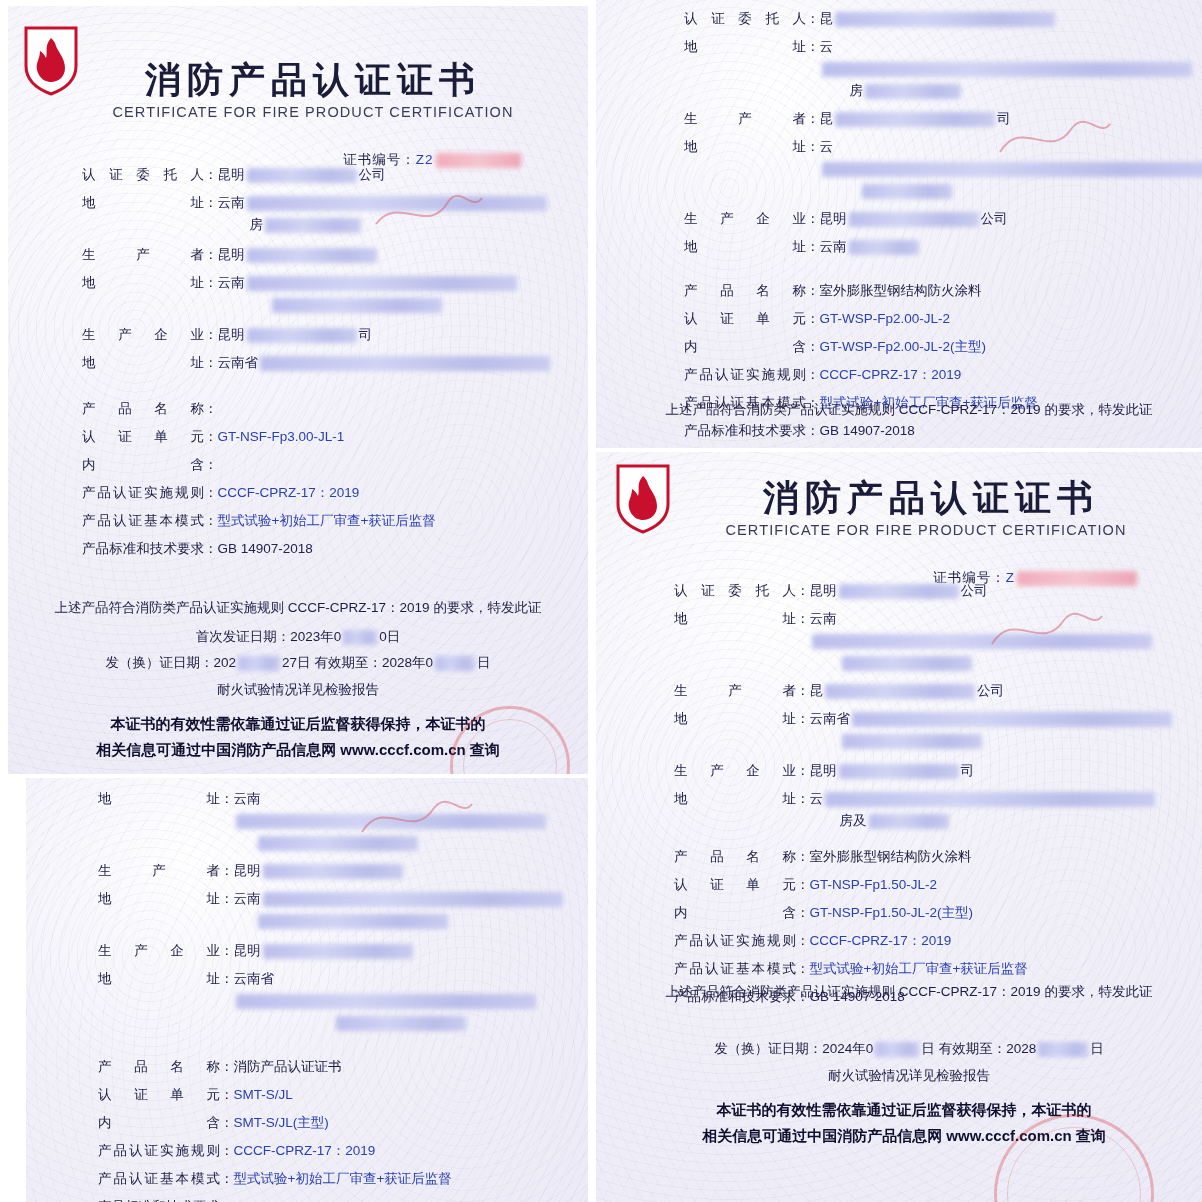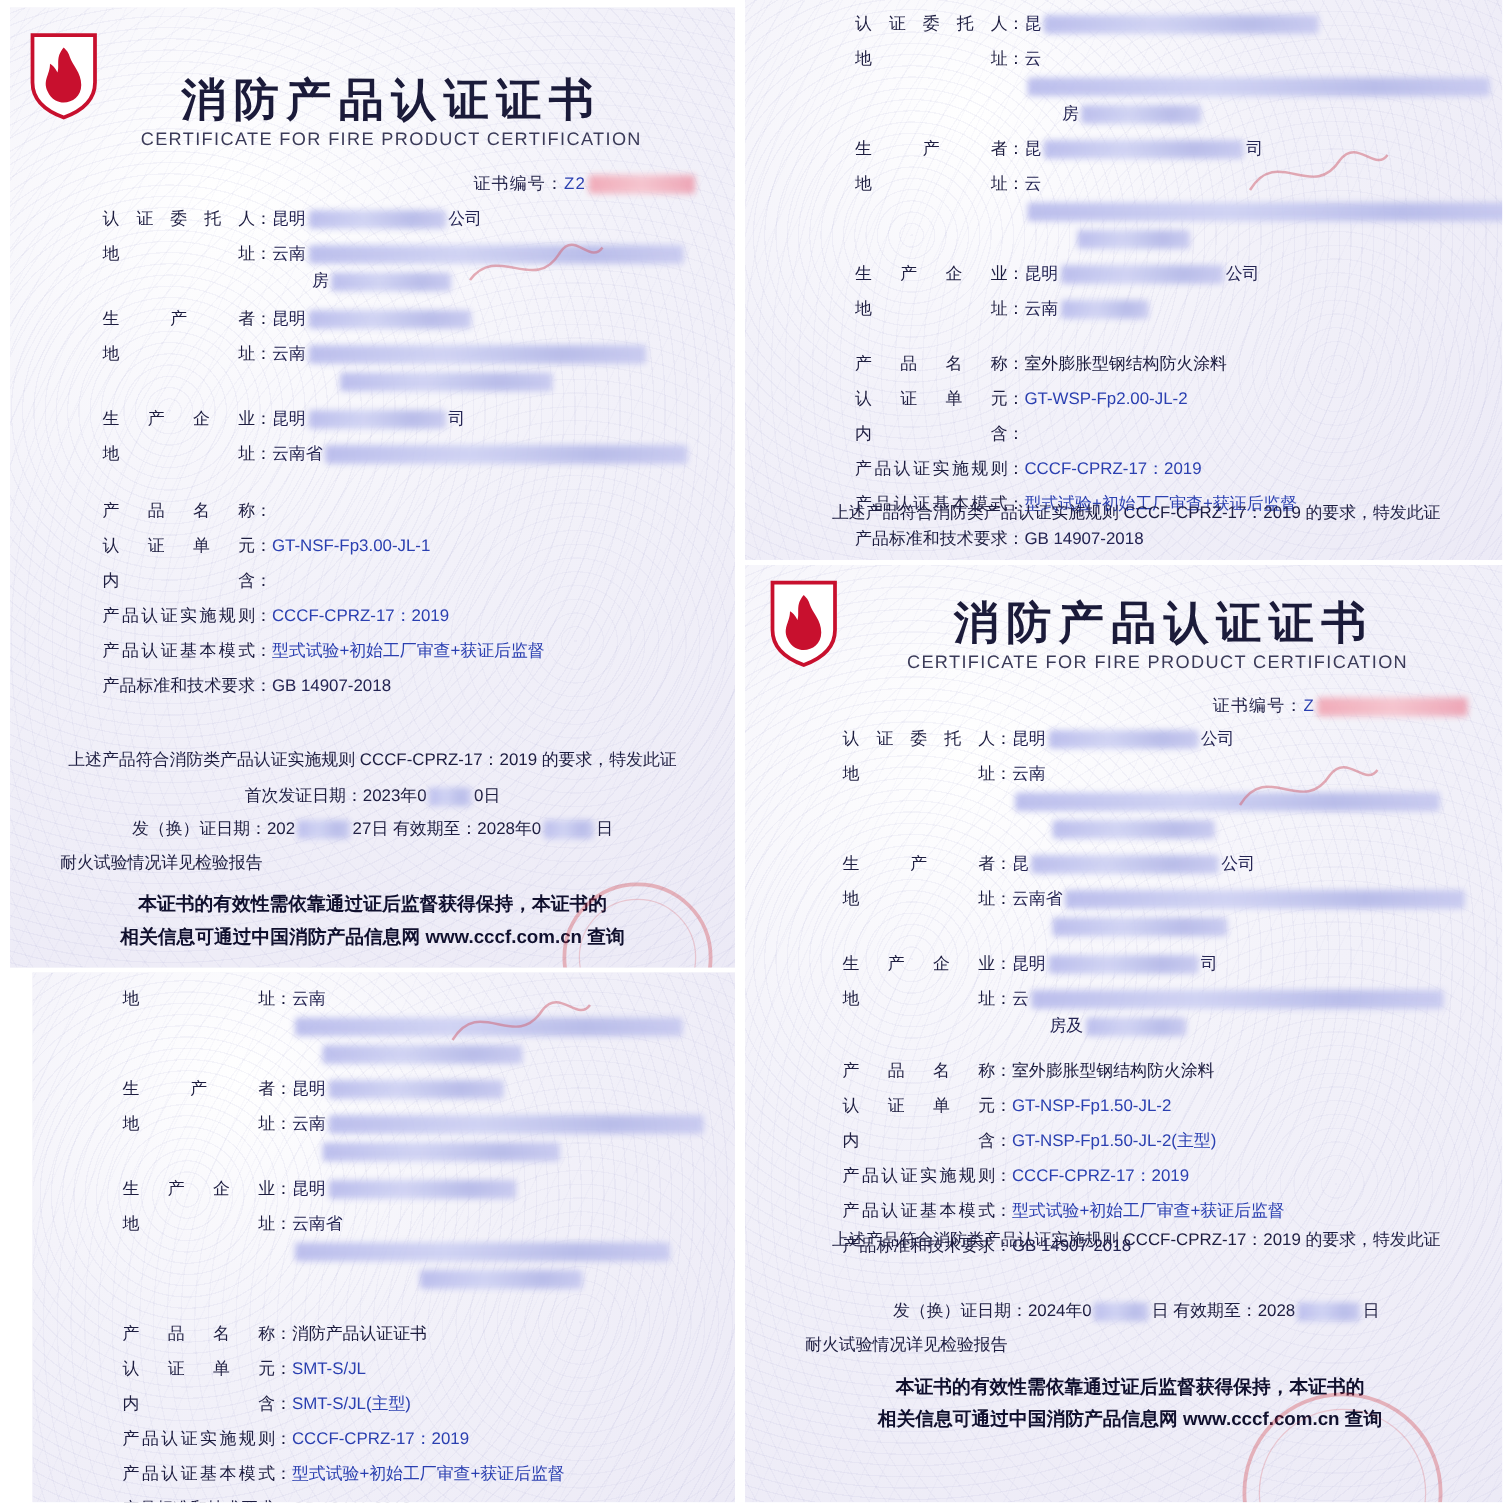--- a/index.html
+++ b/index.html
@@ -54,24 +54,25 @@
     color: #1b1b3a;
   }
   .title-en {
     text-align: center;
     font-size: 14.5px;
     letter-spacing: 1.1px;
     color: #3a3a58;
     margin-top: 10px;
   }
   .cert-no {
-    text-align: right;
+    text-align: center;
     font-size: 13.5px;
     color: #24244a;
     letter-spacing: 1px;
+    margin-top: 13px;
   }
   
   .rows { position: absolute; left: 0; right: 0; }
   .row {
     display: flex;
     align-items: flex-start;
     font-size: 13.5px;
     line-height: 22px;
     margin-bottom: 6px;
     color: #1d1d40;
@@ -114,20 +115,21 @@
     line-height: 24px;
   }
   .date-row {
     font-size: 13.5px;
     color: #1d1d40;
     text-align: center;
     line-height: 26px;
   }
   .note {
     font-size: 13.5px;
+    text-align: center;
     color: #1d1d40;
     line-height: 24px;
   }
   .footer {
     font-size: 15px;
     font-weight: 700;
     text-align: center;
     color: #10102e;
     line-height: 28px;
   }
@@ -337,20 +339,21 @@
         <span class="val strong">室外膨胀型钢结构防火涂料</span>
       </div>
       <div class="row">
         <span class="lbl">认证单元</span>
         <span class="colon">：</span>
         <span class="val blue">GT-WSP-Fp2.00-JL-2</span>
       </div>
       <div class="row">
         <span class="lbl">内含</span>
         <span class="colon">：</span>
+        <span class="val blue">GT-WSP-Fp2.00-JL-2(主型)</span>
       </div>
       <div class="row">
         <span class="lbl">产品认证实施规则</span>
         <span class="colon">：</span>
         <span class="val blue">CCCF-CPRZ-17：2019</span>
       </div>
       <div class="row">
         <span class="lbl">产品认证基本模式</span>
         <span class="colon">：</span>
         <span class="val blue">型式试验+初始工厂审查+获证后监督</span>

